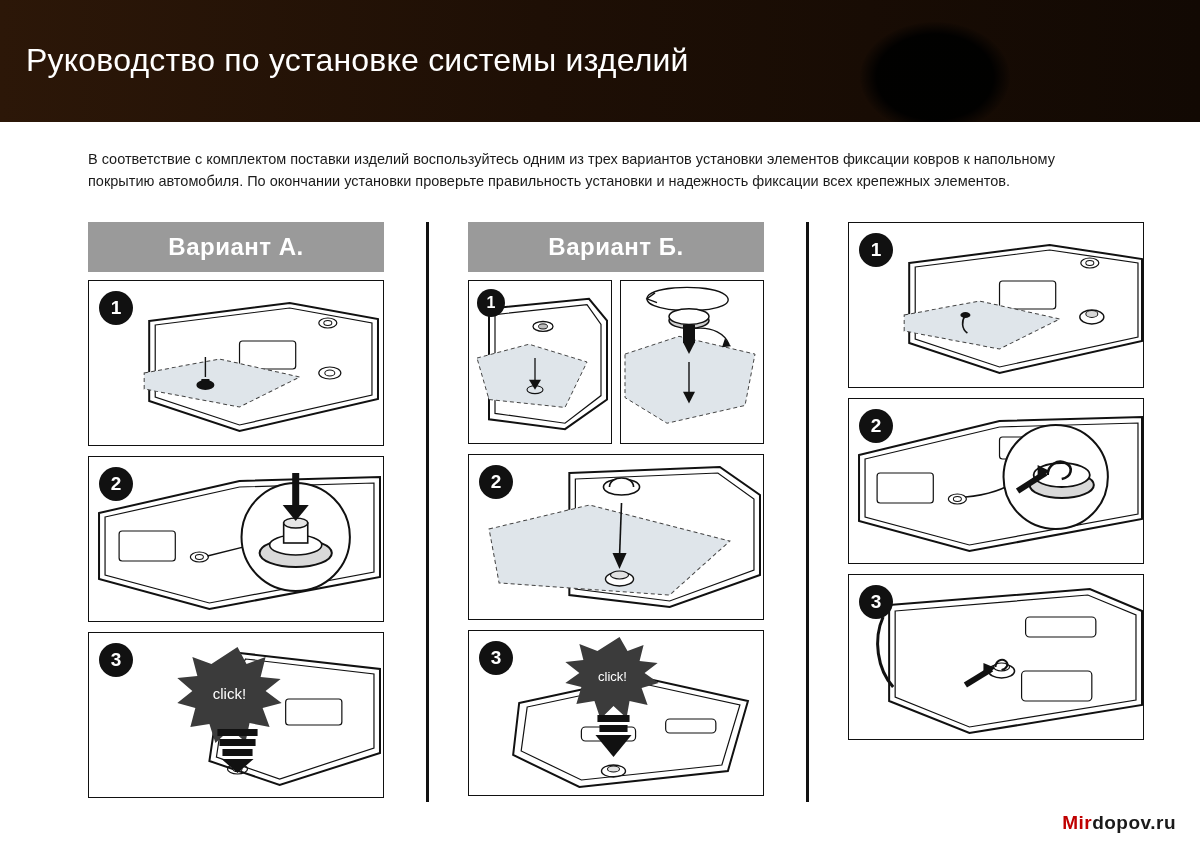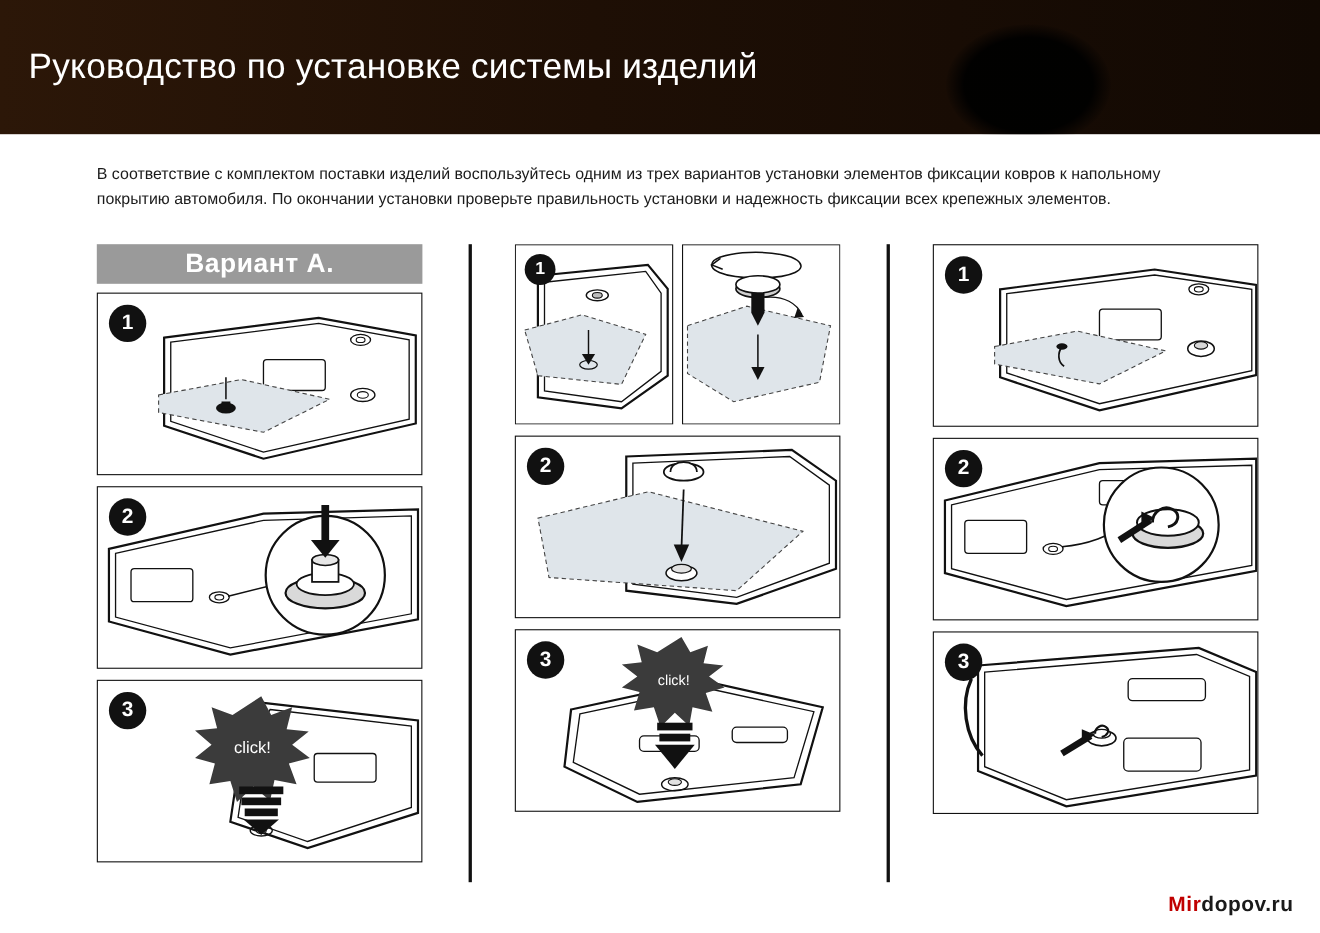--- a/index.html
+++ b/index.html
@@ -81,21 +81,21 @@
     position: absolute;
     top: 0;
     width: 3px;
     height: 580px;
     background: #111;
   }
   .divider-1 { left: 426px; }
   .divider-2 { left: 806px; }
 
   .col-title {
-    height: 36px;
+    height: 50px;
     background: #9a9a9a;
     color: #ffffff;
     font-size: 24px;
     font-weight: bold;
     display: flex;
     align-items: center;
     justify-content: center;
     letter-spacing: .5px;
     margin-bottom: 8px;
   }
@@ -233,20 +233,21 @@
           <rect x="130" y="106" width="36" height="7" fill="#111"></rect>
           <rect x="133" y="116" width="30" height="7" fill="#111"></rect>
           <path d="M132 126 L148 140 L164 126 Z" fill="#111"></path>
         </svg>
       </div>
       <div class="step-badge">3</div>
     </div>
   </div>
 
   <div class="col col-b">
+    <div class="col-title">Вариант Б.</div>
 
     <div class="panel half-row">
       <div class="subpanel">
         <div class="art">
           <svg viewBox="0 0 142 164" preserveAspectRatio="none">
             <path d="M20 28 L120 18 L138 40 L138 120 L96 150 L20 140 Z" fill="none" stroke="#111" stroke-width="2"></path>
             <path d="M26 34 L118 24 L132 44 L132 116 L96 144 L26 134 Z" fill="none" stroke="#111" stroke-width="1.2"></path>
             <path d="M8 78 L60 64 L118 82 L96 128 L20 120 Z" fill="#dfe5ea" stroke="#444" stroke-width="1" stroke-dasharray="4 3"></path>
             <ellipse cx="74" cy="46" rx="10" ry="5" fill="none" stroke="#111" stroke-width="1.3"></ellipse>
             <ellipse cx="74" cy="46" rx="4.5" ry="2.6" fill="#bdbdbd" stroke="#111" stroke-width="1"></ellipse>

